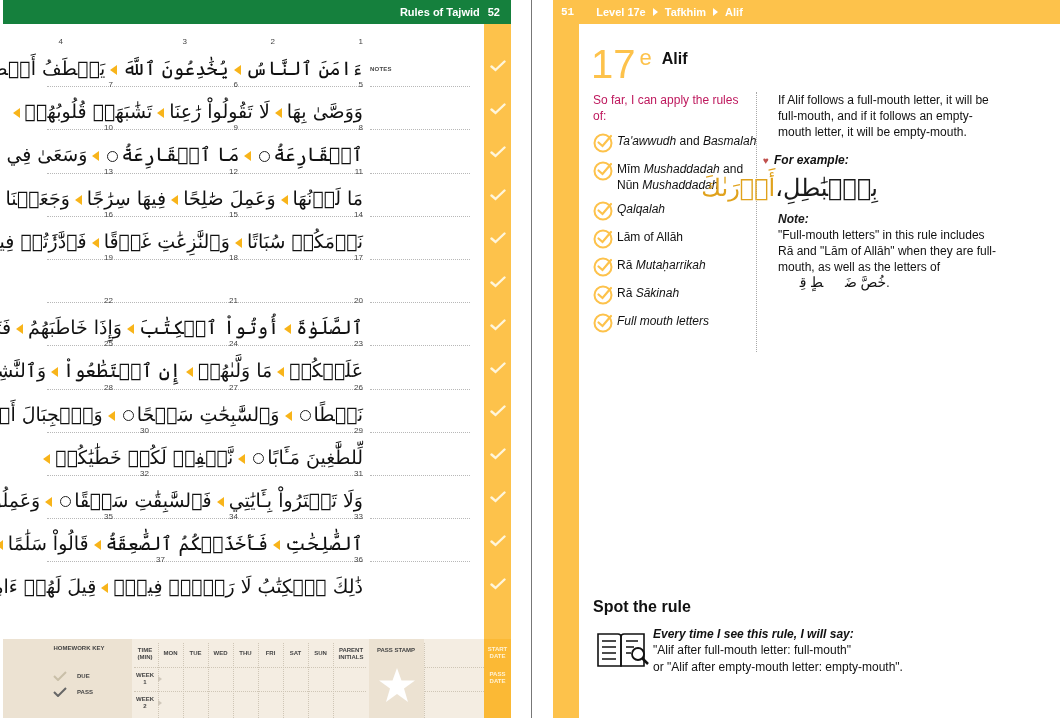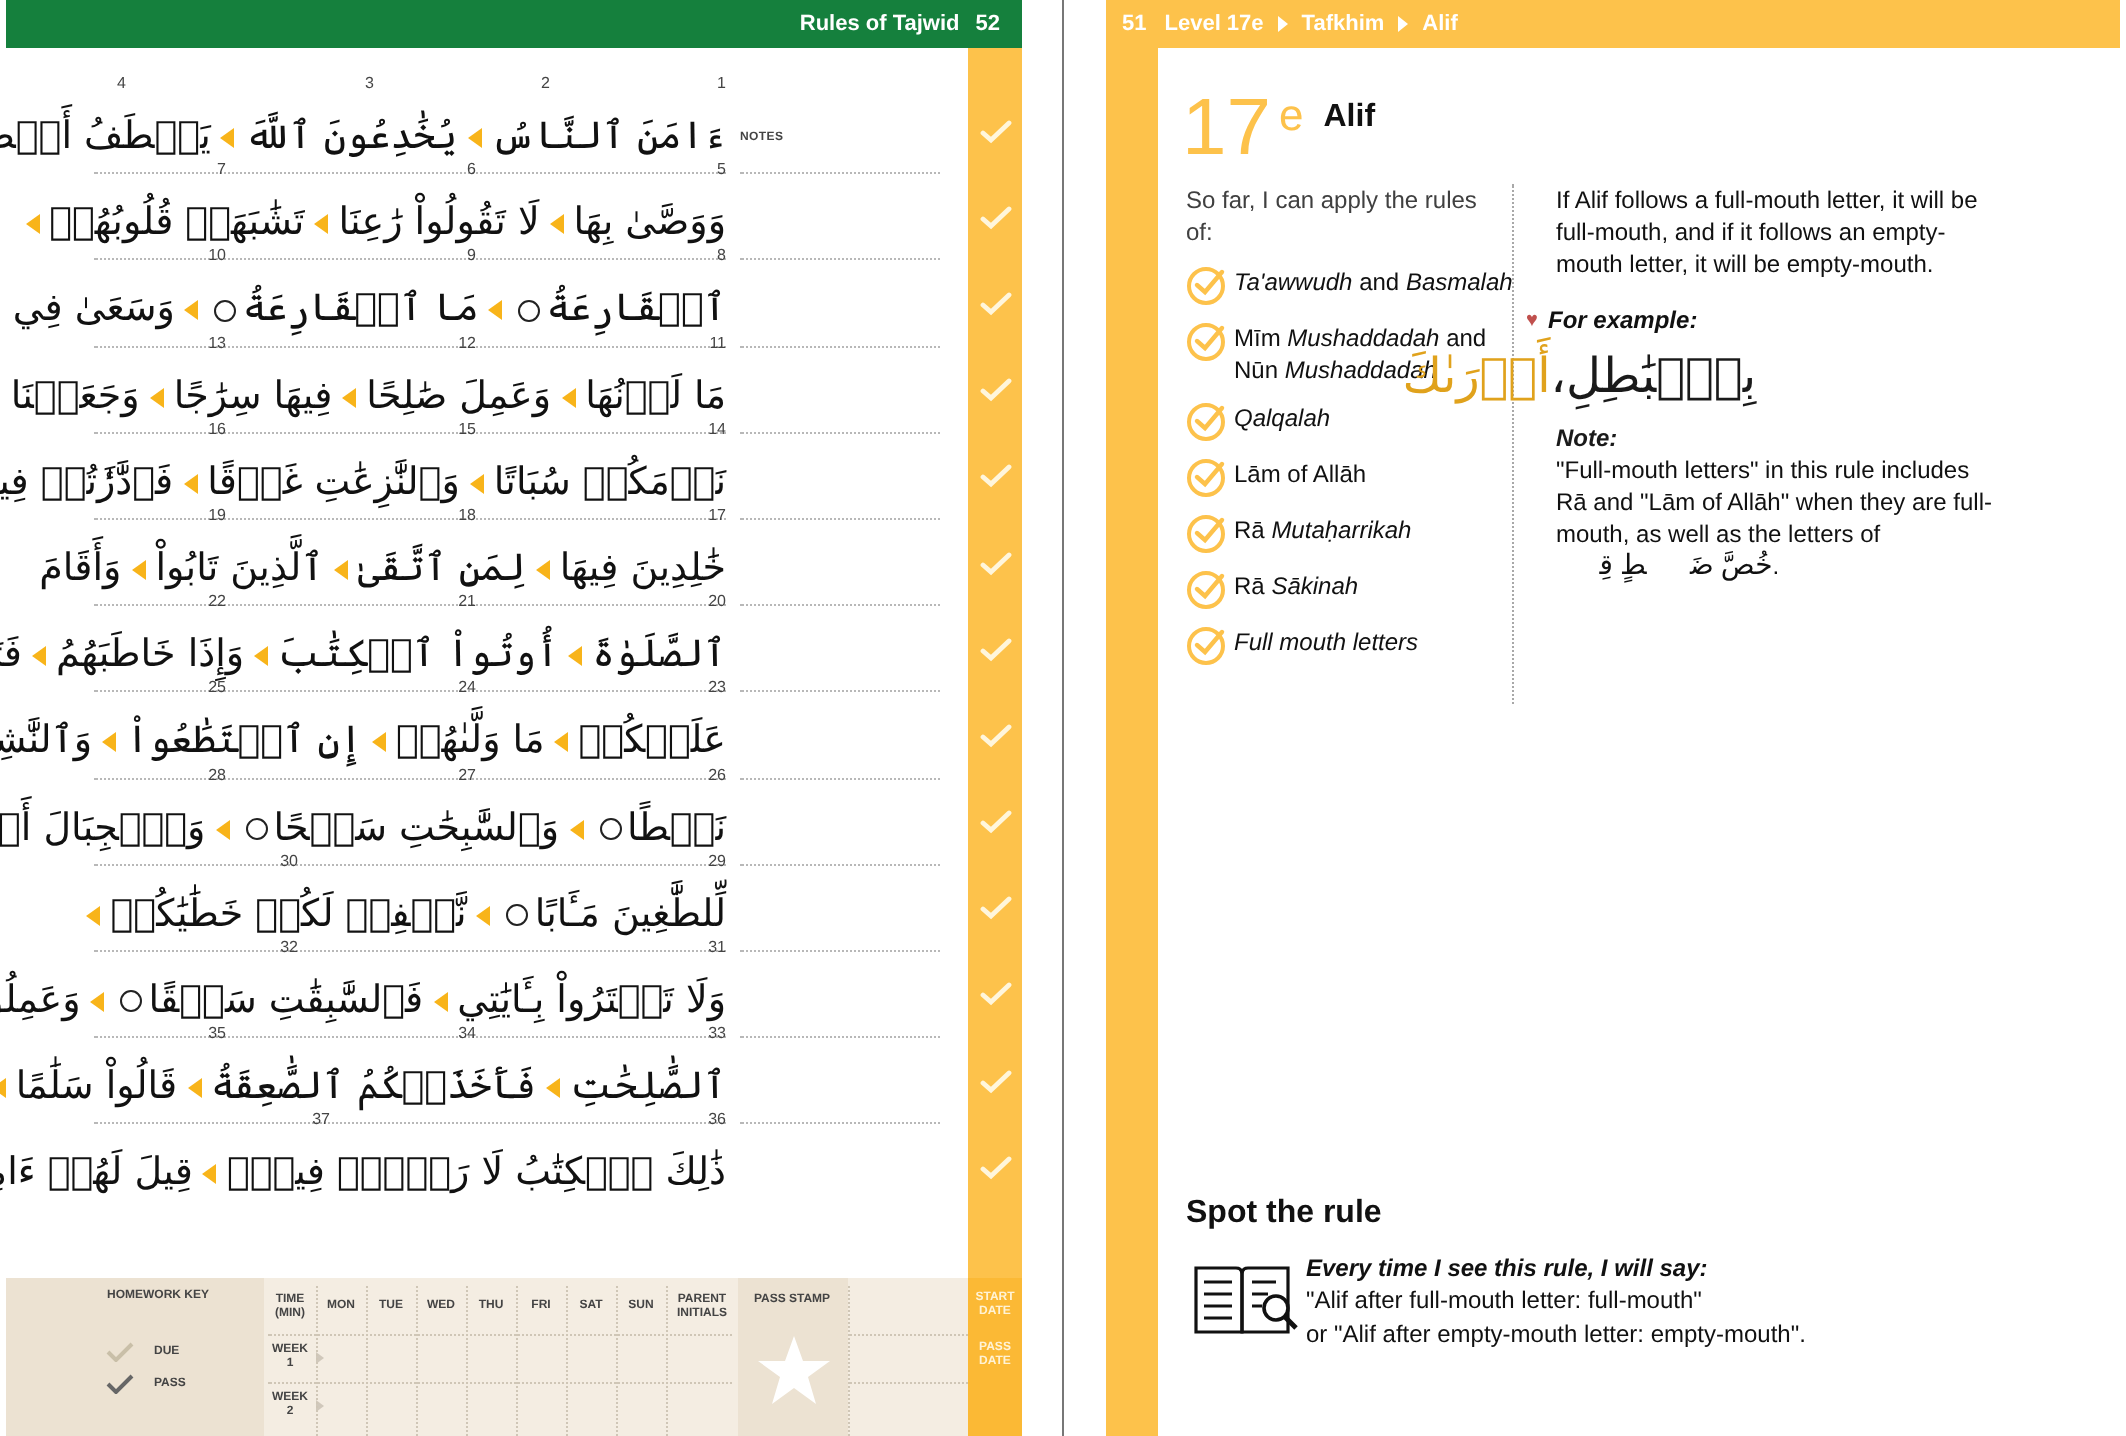--- a/index.html
+++ b/index.html
@@ -43,29 +43,29 @@
   .hw-stamp { position: absolute; left: 366px; top: 0; width: 55px; height: 79px; background: #ece2d2; }
   .hw-star { position: absolute; left: 375px; top: 28px; }
   .hw-strip-label { position: absolute; left: 484px; width: 27px; text-align: center; font-size: 6px; font-weight: bold; color: #fff3d6; line-height: 7px; }
   .hw-strip-bg { position: absolute; left: 484px; top: 639px; width: 27px; height: 79px; background: #fbb935; }
 
   
   .page-gap-line { position: absolute; left: 531px; top: 0; width: 1px; height: 718px; background: #777; }
   .right-header { position: absolute; left: 553px; top: 0; width: 507px; height: 24px; background: #fdc24b; }
   .right-header-text { position: absolute; left: 8px; top: 6px; font-size: 11px; font-weight: bold; color: #fff; display: flex; align-items: center; }
   .bc-sep { display: inline-block; width: 0; height: 0; border-top: 4px solid transparent; border-bottom: 4px solid transparent; border-left: 5px solid #fff; margin: 0 7px; }
-  .bc-pg { margin-right: 9px; }
+  .bc-pg { margin-right: 22px; font-family: Liberation Mono, monospace; }
   .right-strip { position: absolute; left: 553px; top: 24px; width: 26px; height: 694px; background: #fdc24b; }
 
   .lvl { position: absolute; left: 591px; top: 44px; display: flex; align-items: flex-start; }
   .lvl-num { font-size: 40px; color: #fdc24b; line-height: 40px; font-weight: normal; }
   .lvl-sup { font-size: 22px; color: #fdc24b; line-height: 22px; margin-left: 4px; margin-top: 3px; }
   .lvl-title { font-size: 16px; font-weight: bold; color: #111; margin-left: 10px; margin-top: 6px; }
 
-  .sofar { position: absolute; left: 593px; top: 92px; width: 160px; font-size: 12px; line-height: 16px; color: #404040; }
+  .sofar { position: absolute; left: 593px; top: 92px; width: 160px; font-size: 12px; line-height: 16px; color: #be185d; }
   .rules-list { position: absolute; left: 593px; top: 133px; width: 165px; }
   .rule-item { display: flex; align-items: flex-start; font-size: 12px; line-height: 16px; margin-bottom: 8px; color: #111; }
   .rule-item .chk { flex: 0 0 21px; height: 21px; margin-right: 3px; margin-top: -1px; }
   .rule-item .txt i { font-style: italic; }
 
   .divider-v { position: absolute; left: 756px; top: 92px; height: 260px; border-left: 1px dotted #a8a8a8; }
 
   .rule-box { position: absolute; left: 763px; top: 92px; width: 240px; }
   .heart { display: inline-block; width: 11px; color: #c0504d; font-size: 10px; vertical-align: top; margin-top: 1px; }
   .rb-head { font-size: 12px; font-weight: bold; font-style: italic; color: #111; line-height: 16px; }
@@ -120,21 +120,20 @@
         <span class="q-num" style="right: 125px;">12</span>
         <span class="q-num" style="right: 250px;">13</span>
       </div>
       <div class="q-line">
         <div class="q-text"><span class="q-seg">نَوۡمَكُمۡ سُبَاتًا</span><span class="q-marker"></span><span class="q-seg">وَٱلنَّٰزِعَٰتِ غَرۡقًا</span><span class="q-marker"></span><span class="q-seg">فَٱدَّٰرَٰٔتُمۡ فِيهَا</span></div>
         <span class="q-num" style="right: 0px;">14</span>
         <span class="q-num" style="right: 125px;">15</span>
         <span class="q-num" style="right: 250px;">16</span>
       </div>
       <div class="q-line">
-        <div class="q-text"><span class="q-seg">خَٰلِدِينَ فِيهَا</span><span class="q-marker"></span><span class="q-seg">لِمَنِ ٱتَّقَىٰ</span><span class="q-marker"></span><span class="q-seg">ٱلَّذِينَ تَابُواْ</span><span class="q-marker"></span><span class="q-seg">وَأَقَامَ</span></div>
         <span class="q-num" style="right: 0px;">17</span>
         <span class="q-num" style="right: 125px;">18</span>
         <span class="q-num" style="right: 250px;">19</span>
       </div>
       <div class="q-line">
         <div class="q-text"><span class="q-seg">ٱلصَّلَوٰةَ</span><span class="q-marker"></span><span class="q-seg">أُوتُواْ ٱلۡكِتَٰبَ</span><span class="q-marker"></span><span class="q-seg">وَإِذَا خَاطَبَهُمُ</span><span class="q-marker"></span><span class="q-seg">فَتَابَ</span></div>
         <span class="q-num" style="right: 0px;">20</span>
         <span class="q-num" style="right: 125px;">21</span>
         <span class="q-num" style="right: 250px;">22</span>
       </div>

